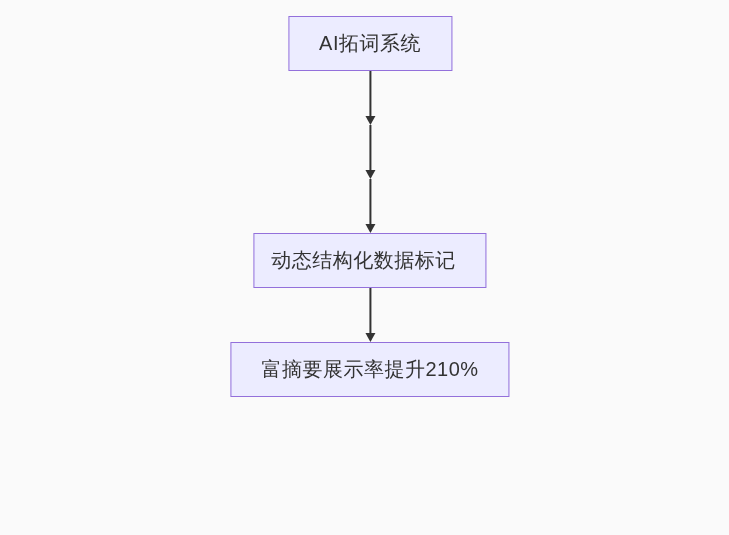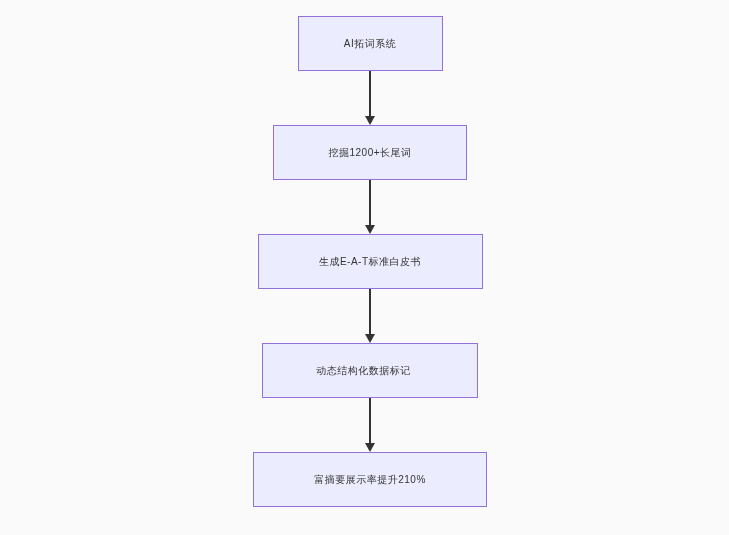--- a/index.html
+++ b/index.html
@@ -32,21 +32,21 @@
     height: 55px;
     padding: 0 30px;
     background: var(--node-fill, #ECECFF);
     border: 1px solid var(--node-border, #9370DB);
     display: flex;
     align-items: center;
     justify-content: center;
     white-space: nowrap;
   }
   .node span {
-    font-size: 10px;
+    font-size: 20px;
     color: var(--node-text, #333333);
     letter-spacing: 0.5px;
   }
   .node.n1 { min-width: 145px; }
   .node.n2 { min-width: 194px; }
   .node.n3 { min-width: 225px; }
   .node.n4 { min-width: 216px; padding-left: 17px; }
   .node.n5 { min-width: 234px; align-items: center; }
   .arrow {
     height: 54px;
@@ -75,32 +75,26 @@
 
     <div class="node n1">
       <span>AI拓词系统</span>
     </div>
 
     <div class="arrow">
       <div class="shaft"></div>
       <div class="head"></div>
     </div>
 
-    <div class="node n2">
-      <span>挖掘1200+长尾词</span>
-    </div>
 
     <div class="arrow">
       <div class="shaft"></div>
       <div class="head"></div>
     </div>
 
-    <div class="node n3">
-      <span>生成E-A-T标准白皮书</span>
-    </div>
 
     <div class="arrow">
       <div class="shaft"></div>
       <div class="head"></div>
     </div>
 
     <div class="node n4">
       <span>动态结构化数据标记</span>
     </div>
 

